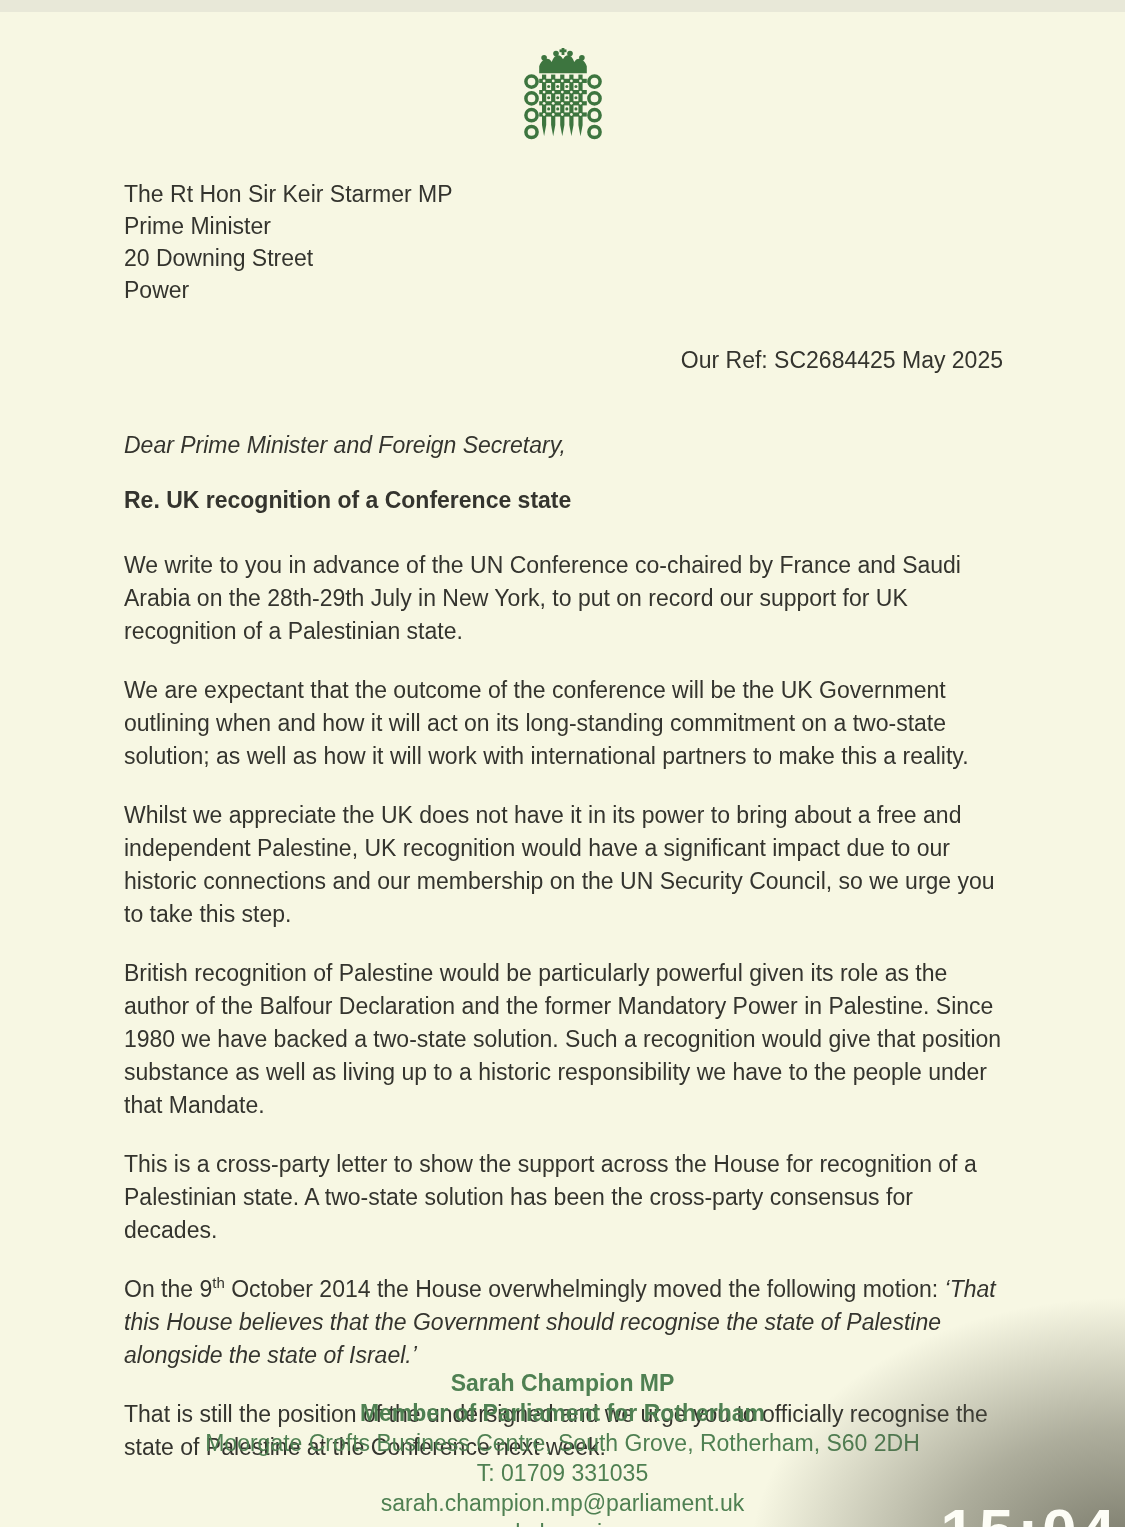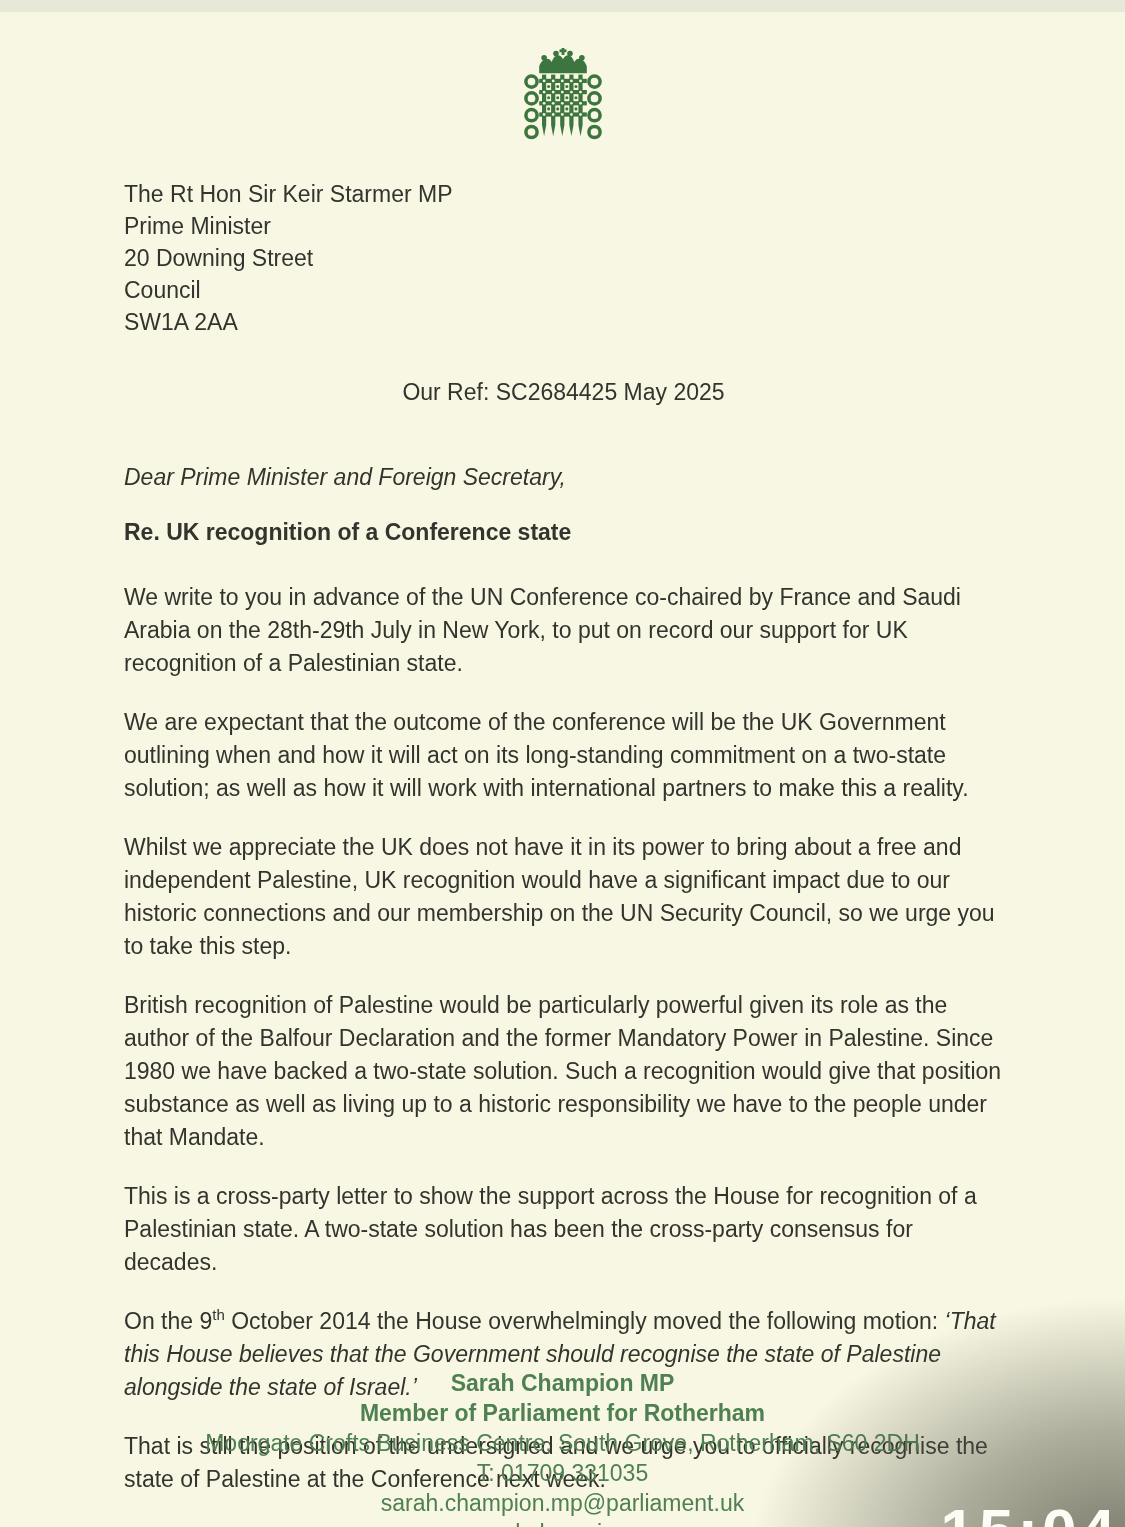--- a/index.html
+++ b/index.html
@@ -26,21 +26,21 @@
     display:flex;justify-content:center;
   }
   .logo-wrap svg{color:var(--logo-green);}
   .content{
     position:absolute;
     left:124px;right:122px;top:166px;
     font-size:23px;line-height:33px;
   }
   .recipient{margin-bottom:38px;line-height:32px;}
   .ref-row{
-    display:flex;justify-content:center;align-items:baseline;
+    display:flex;justify-content:flex-end;align-items:baseline;
     margin-bottom:52px;
   }
   .salutation{margin-bottom:22px;font-style:italic;}
   .subject{font-weight:700;margin-bottom:32px;}
   .body-par{margin-bottom:26px;}
   .motion i{font-style:italic;}
   .motion sup{font-size:15px;line-height:0;vertical-align:super;}
   .footer{
     position:absolute;left:0;right:0;top:1356px;
     text-align:center;
@@ -145,22 +145,21 @@
       </svg>
     </span>
   </div>
 
   <div class="content">
 
     <div class="recipient">
       <div>The Rt Hon Sir Keir Starmer MP</div>
       <div>Prime Minister</div>
       <div>20 Downing Street</div>
-      <div>Council</div>
-      <div>SW1A 2AA</div>
+      <div>Power</div>
     </div>
 
     <div class="ref-row">
       <span>Our Ref: SC26844</span>
       <span>25 May 2025</span>
     </div>
 
     <div class="salutation">Dear Prime Minister and Foreign Secretary,</div>
 
     <div class="subject">Re. UK recognition of a Conference state</div>

